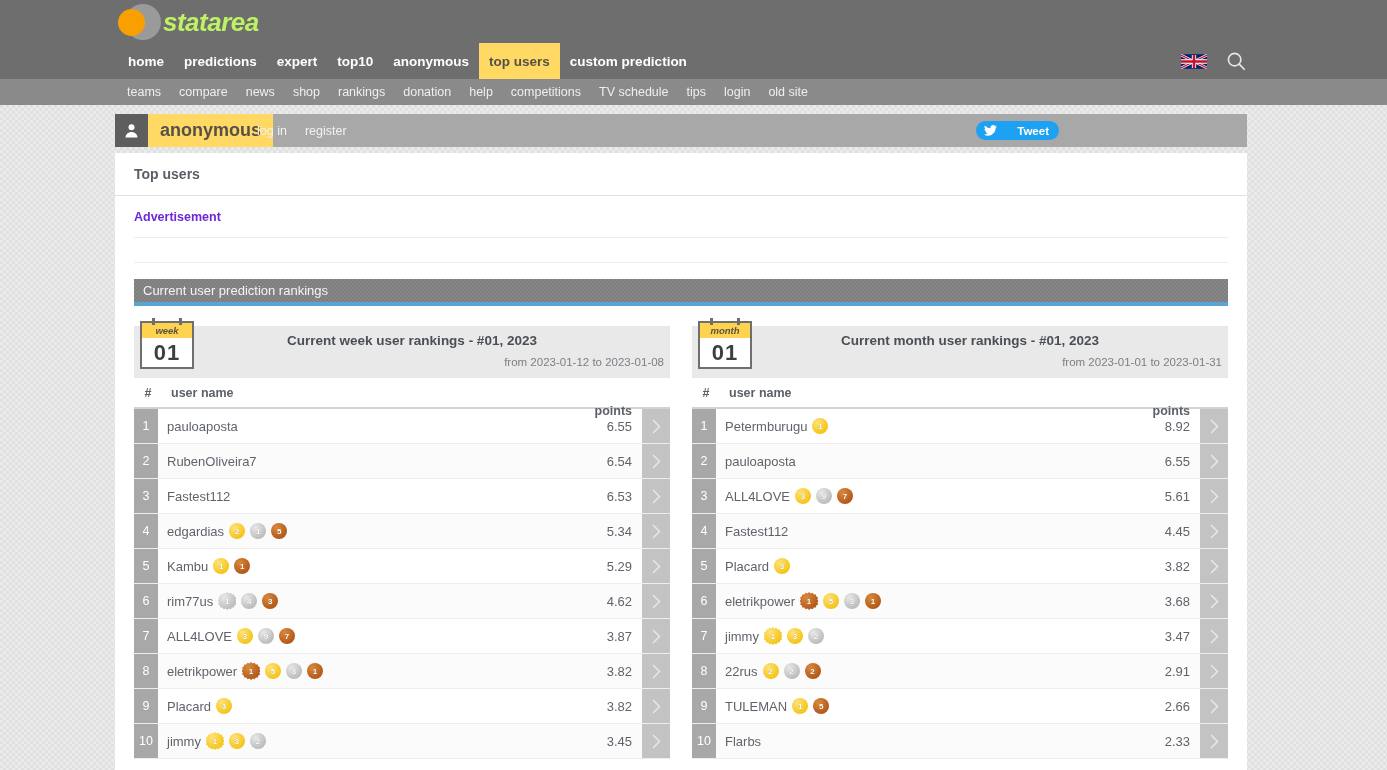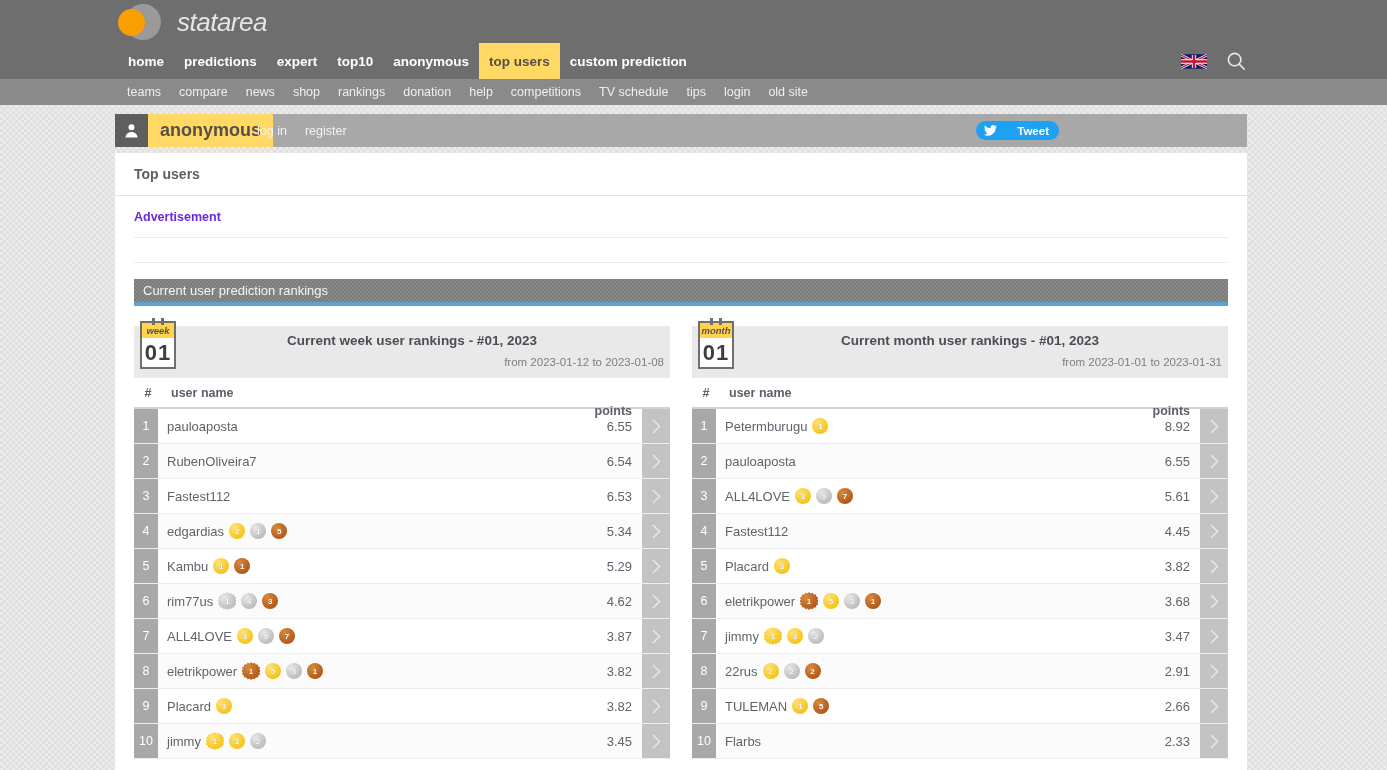--- a/index.html
+++ b/index.html
@@ -32,22 +32,22 @@
     position: absolute; left: 7px; top: 1px;
     width: 36px; height: 36px; border-radius: 50%;
     background: #9a9a9a;
   }
   .logo-orange {
     position: absolute; left: 0px; top: 6px;
     width: 27px; height: 27px; border-radius: 50%;
     background: #f9a000;
   }
   .logo-text {
-    font-size: 26px; font-weight: normal; font-style: italic;
-    color: #e5e5e5; letter-spacing: -0.5px; margin-left: 16px;
+    font-size: 26px; font-weight: bold; font-style: italic;
+    color: #bef264; letter-spacing: -0.5px; margin-left: 2px;
   }
 
   
   .nav1 {
     position: absolute; left: 0; top: 43px; width: 1387px; height: 36px;
     background: #6e6e6e;
   }
   .nav1-inner { position: absolute; left: 118px; top: 0; height: 36px; display: flex; align-items: stretch; }
   .nav1 a {
     display: flex; align-items: center; padding: 0 10px;
@@ -137,21 +137,21 @@
   .panels {
     display: flex; gap: 22px; padding: 20px 19px 0 19px;
   }
   .panel { width: 545px; }
 
   .panel-head {
     position: relative; height: 52px; background: #e9e9e9;
   }
   .cal {
     position: absolute; left: 6px; top: -5px;
-    width: 36px; height: 48px; background: #ffffff;
+    width: 54px; height: 48px; background: #ffffff;
     border: 2px solid #6f6f6f;
   }
   .cal-ring {
     position: absolute; top: -5px; width: 3px; height: 7px; background: #6f6f6f;
   }
   .cal-ring.l { left: 10px; }
   .cal-ring.r { right: 10px; }
   .cal-top {
     height: 15px; background: #ffd34d;
     display: flex; align-items: center; justify-content: center;

